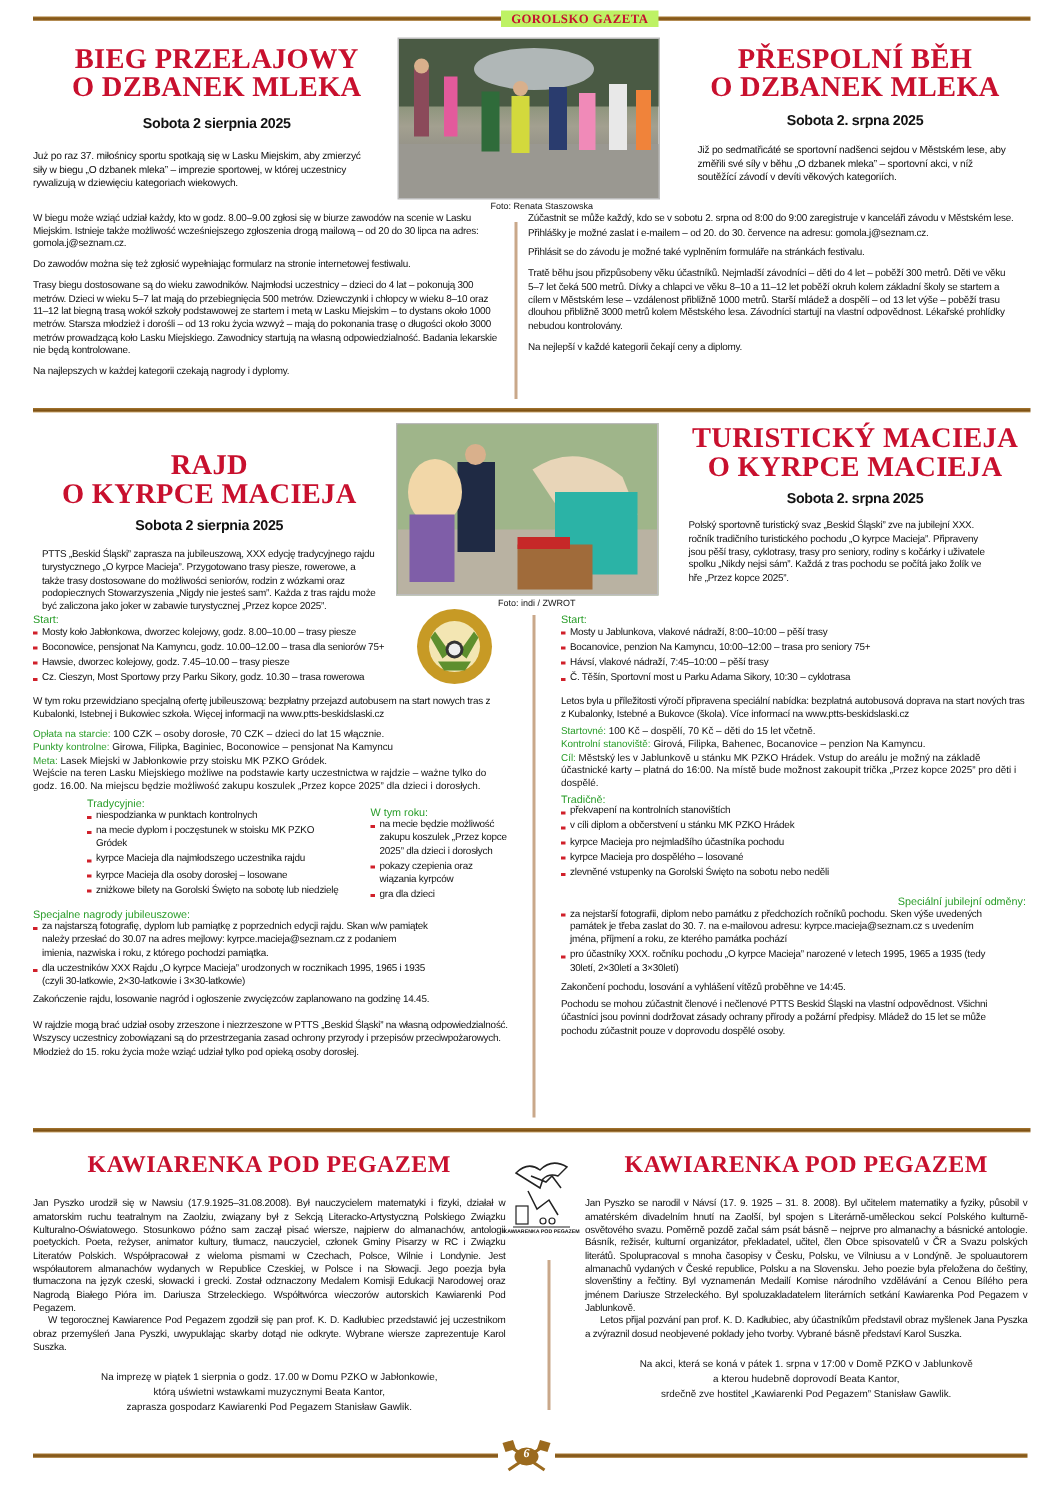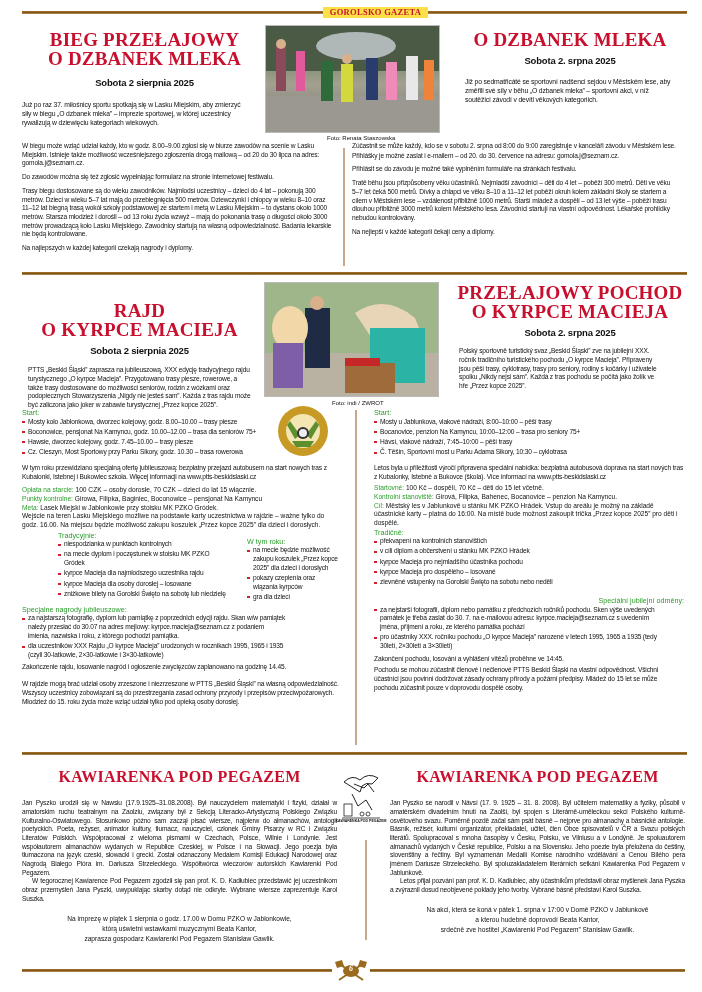--- a/index.html
+++ b/index.html
@@ -1,20 +1,20 @@
 <!DOCTYPE html>
 <html><head>
 <meta charset="utf-8">
 <style>
   * { box-sizing: border-box; margin: 0; padding: 0; }
   html, body { width: 702px; height: 992px; background: #fff; overflow: hidden; }
   body { font-family: "Liberation Sans", sans-serif; color: #111; position: relative; font-size: 6.6px; line-height: 1.32; }
   .abs { position: absolute; }
   .rule { position: absolute; height: 3px; background: linear-gradient(#a5752e, #7a4f14 60%, #c9a36a); }
-  .masthead { position: absolute; top: 7px; left: 323px; width: 105px; text-align: center; font-family: "Liberation Serif", serif; font-size: 8.5px; color: #c4122f; font-weight: bold; letter-spacing: 0.3px; background: #fde047; }
+  .masthead { position: absolute; top: 7px; left: 334px; width: 105px; text-align: center; font-family: "Liberation Serif", serif; font-size: 8.5px; color: #c4122f; font-weight: bold; letter-spacing: 0.3px; background: #bef264; }
   .headline { font-family: "Liberation Serif", serif; color: #c8102e; font-weight: bold; text-align: center; font-size: 19px; line-height: 1.02; letter-spacing: 0.2px; }
   .headline2 { font-family: "Liberation Serif", serif; color: #c8102e; font-weight: bold; text-align: center; font-size: 16px; letter-spacing: 0.3px; }
   .date { text-align: center; font-weight: bold; font-size: 9.5px; letter-spacing: -0.2px; font-family: "Liberation Sans Narrow", "Liberation Sans", sans-serif; }
   .p { margin-bottom: 5px; letter-spacing: -0.15px; }
   .green { color: #2a9d2a; font-size: 7.2px; }
   .ul { list-style: none; }
   .ul li { position: relative; padding-left: 6px; margin-bottom: 1.5px; letter-spacing: -0.15px; }
   .ul li::before { content: ""; position: absolute; left: 0; top: 3.5px; width: 3px; height: 2px; background: #d0202a; }
   .vline { position: absolute; width: 1.5px; background: #c9a88a; }
   .photo { position: absolute; overflow: hidden; border: 1px solid #bbb; }
@@ -51,20 +51,21 @@
     <rect x="100" y="32" width="12" height="42" fill="#2a3c6e"></rect>
     <rect x="120" y="36" width="11" height="38" fill="#f08ab8"></rect>
     <rect x="140" y="30" width="12" height="44" fill="#e8e8e8"></rect>
     <rect x="158" y="34" width="10" height="40" fill="#f0833a"></rect>
   </svg>
 </div>
 <div class="abs caption" style="left:327px; top:135px;">Foto: Renata Staszowska</div>
 
 <div class="abs" style="left:445px; top:30px; width:250px;">
   <div class="headline">
+    <div>PŘESPOLNÍ BĚH</div>
     <div>O DZBANEK MLEKA</div>
   </div>
   <div class="date" style="margin-top:6px;">Sobota 2. srpna 2025</div>
   <div class="p" style="margin-top:10px; margin-left:20px; width:210px; font-size:6.8px;">Již po sedmatřicáté se sportovní nadšenci sejdou v Městském lese, aby změřili své síly v běhu „O dzbanek mleka” – sportovní akci, v níž soutěžící závodí v devíti věkových kategoriích.</div>
 </div>
 
 <div class="abs" style="left:22px; top:142px; width:315px;">
   <div class="p">W biegu może wziąć udział każdy, kto w godz. 8.00–9.00 zgłosi się w biurze zawodów na scenie w Lasku Miejskim. Istnieje także możliwość wcześniejszego zgłoszenia drogą mailową – od 20 do 30 lipca na adres: gomola.j@seznam.cz.</div>
   <div class="p">Do zawodów można się też zgłosić wypełniając formularz na stronie internetowej festiwalu.</div>
   <div class="p">Trasy biegu dostosowane są do wieku zawodników. Najmłodsi uczestnicy – dzieci do 4 lat – pokonują 300 metrów. Dzieci w wieku 5–7 lat mają do przebiegnięcia 500 metrów. Dziewczynki i chłopcy w wieku 8–10 oraz 11–12 lat biegną trasą wokół szkoły podstawowej ze startem i metą w Lasku Miejskim – to dystans około 1000 metrów. Starsza młodzież i dorośli – od 13 roku życia wzwyż – mają do pokonania trasę o długości około 3000 metrów prowadzącą koło Lasku Miejskiego. Zawodnicy startują na własną odpowiedzialność. Badania lekarskie nie będą kontrolowane.</div>
@@ -115,21 +116,21 @@
     <path d="M13 16 L23 30 L18 34 L10 20 Z" fill="#5e8f2e"></path>
     <path d="M39 16 L29 30 L34 34 L42 20 Z" fill="#5e8f2e"></path>
     <path d="M15 36 L37 36 L33 42 L19 42 Z" fill="#5e8f2e"></path>
     <circle cx="26" cy="28" r="6" fill="#333"></circle>
     <circle cx="26" cy="28" r="4" fill="#eee"></circle>
   </svg>
 </div>
 
 <div class="abs" style="left:445px; top:283px; width:250px;">
   <div class="headline">
-    <div>PRZEŁAJOWY POCHOD</div>
+    <div>TURISTICKÝ MACIEJA</div>
     <div>O KYRPCE MACIEJA</div>
   </div>
   <div class="date" style="margin-top:5px;">Sobota 2. srpna 2025</div>
   <div class="p" style="margin-top:8px; margin-left:14px; width:205px;">Polský sportovně turistický svaz „Beskid Śląski” zve na jubilejní XXX. ročník tradičního turistického pochodu „O kyrpce Macieja”. Připraveny jsou pěší trasy, cyklotrasy, trasy pro seniory, rodiny s kočárky i uživatele spolku „Nikdy nejsi sám”. Každá z tras pochodu se počítá jako žolík ve hře „Przez kopce 2025”.</div>
 </div>
 
 <div class="abs" style="left:22px; top:408px; width:318px;">
   <div class="green">Start:</div>
   <ul class="ul" style="width:250px;">
     <li>Mosty koło Jabłonkowa, dworzec kolejowy, godz. 8.00–10.00 – trasy piesze</li>

